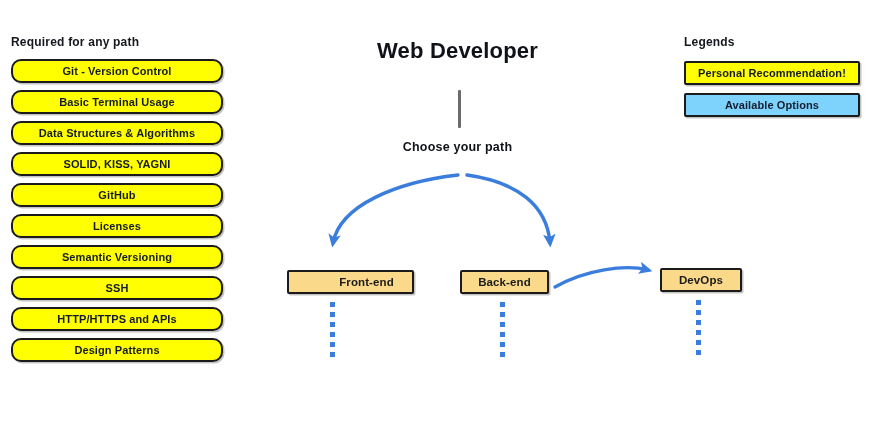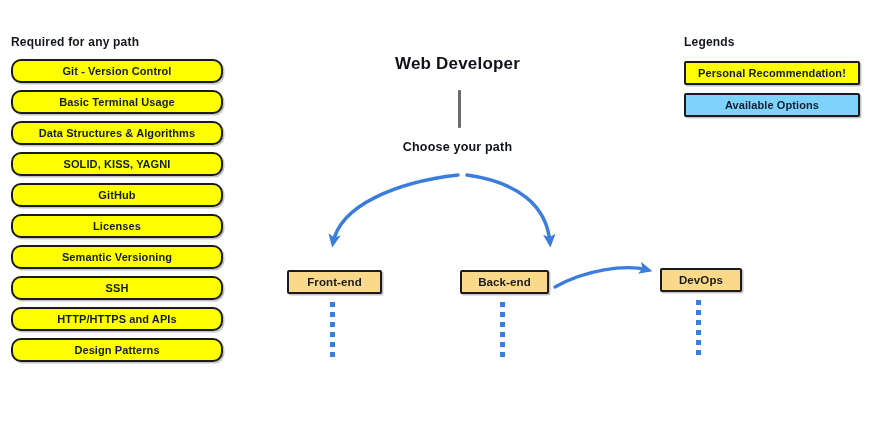--- a/index.html
+++ b/index.html
@@ -91,24 +91,24 @@
   #flow {
     position: absolute;
     left: 255px;
     top: 0;
     width: 530px;
     height: 429px;
   }
   #root-title {
     position: absolute;
     left: 0;
-    top: 54px;
+    top: 38px;
     width: 405px;
     text-align: center;
-    font-size: 17px;
+    font-size: 22px;
     font-weight: bold;
     color: #10121a;
     letter-spacing: 0.2px;
     white-space: nowrap;
   }
   #root-stem {
     position: absolute;
     left: 203px;
     top: 90px;
     width: 3px;
@@ -150,21 +150,21 @@
     align-items: center;
     justify-content: center;
   }
   .node span {
     font-size: 11.5px;
     font-weight: bold;
     color: #1a1a1a;
     white-space: nowrap;
     letter-spacing: 0.1px;
   }
-  #node-frontend { left: 32px; top: 270px; width: 91px; }
+  #node-frontend { left: 32px; top: 270px; width: 91px; padding-left: 32px; }
   #node-backend  { left: 205px; top: 270px; width: 85px; }
   #node-devops   { left: 405px; top: 268px; width: 78px; }
 
   
   .dots {
     position: absolute;
     width: 5px;
     display: flex;
     flex-direction: column;
     gap: 5px;

